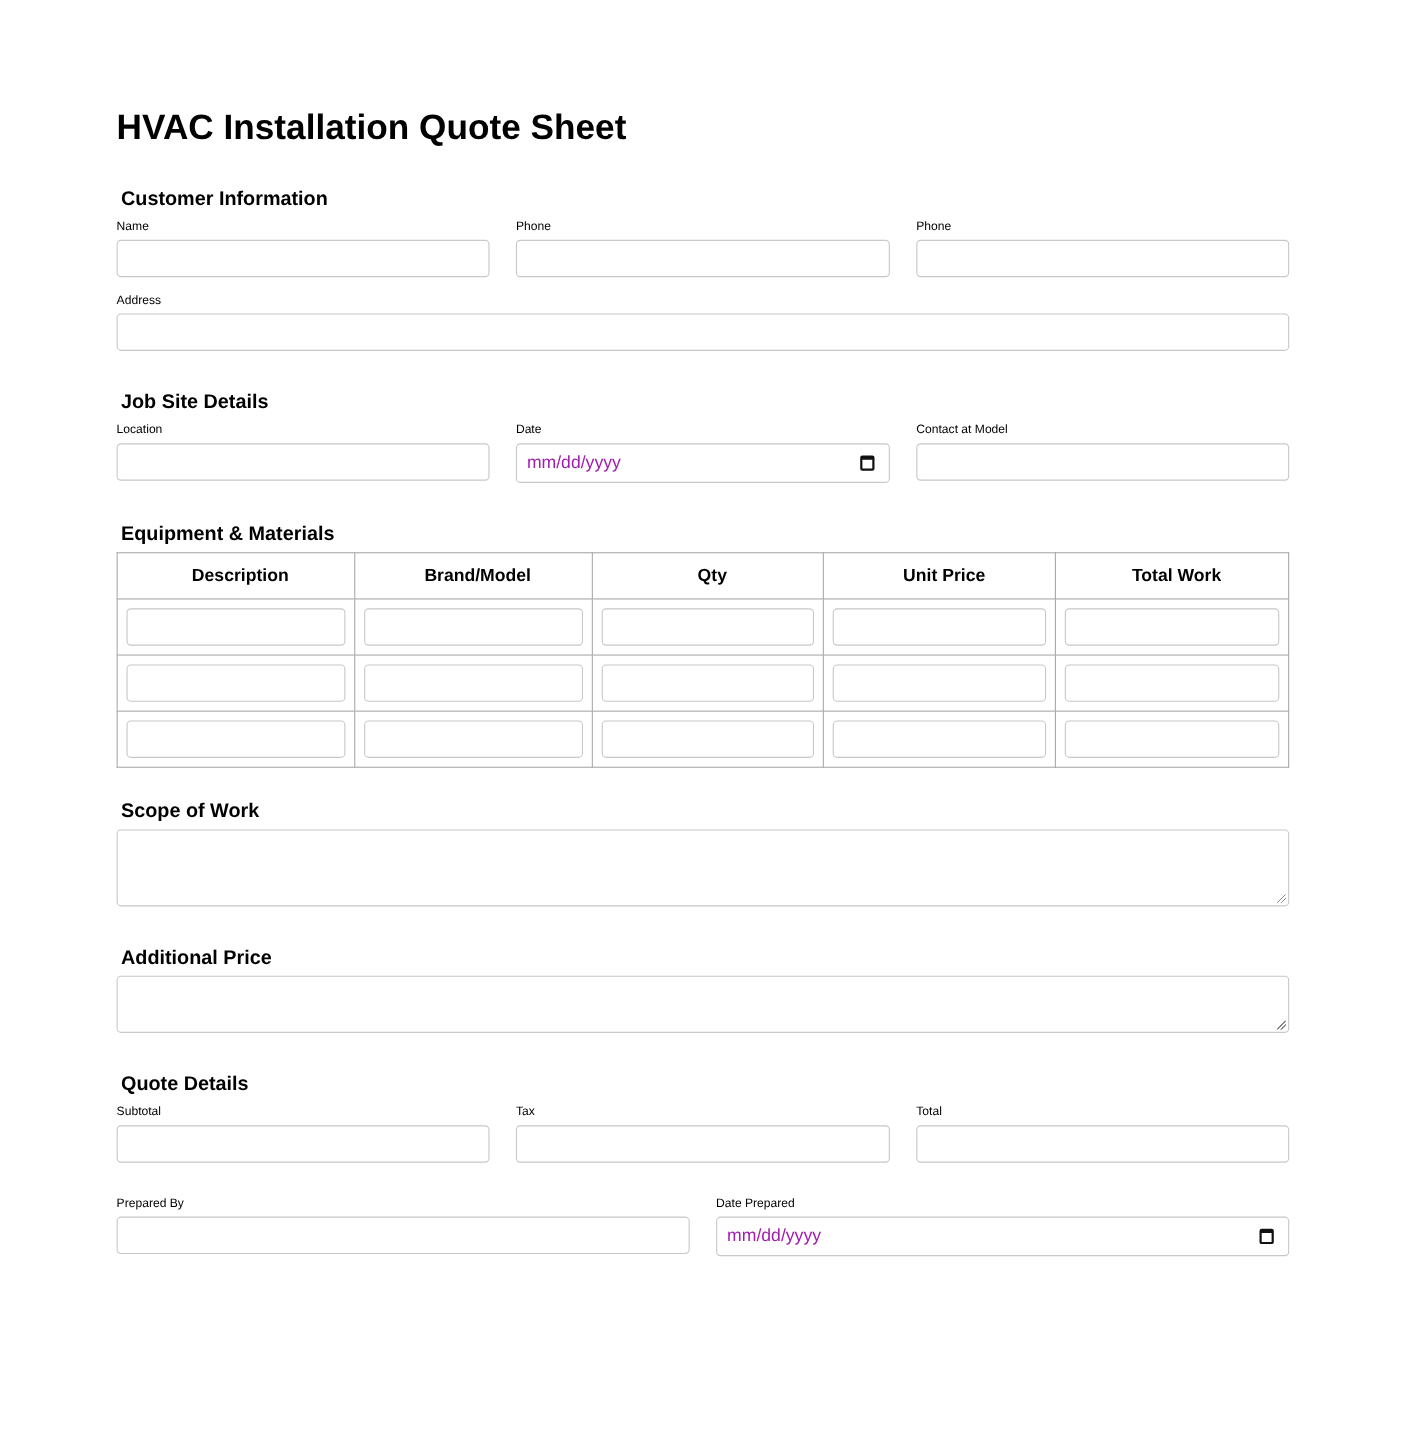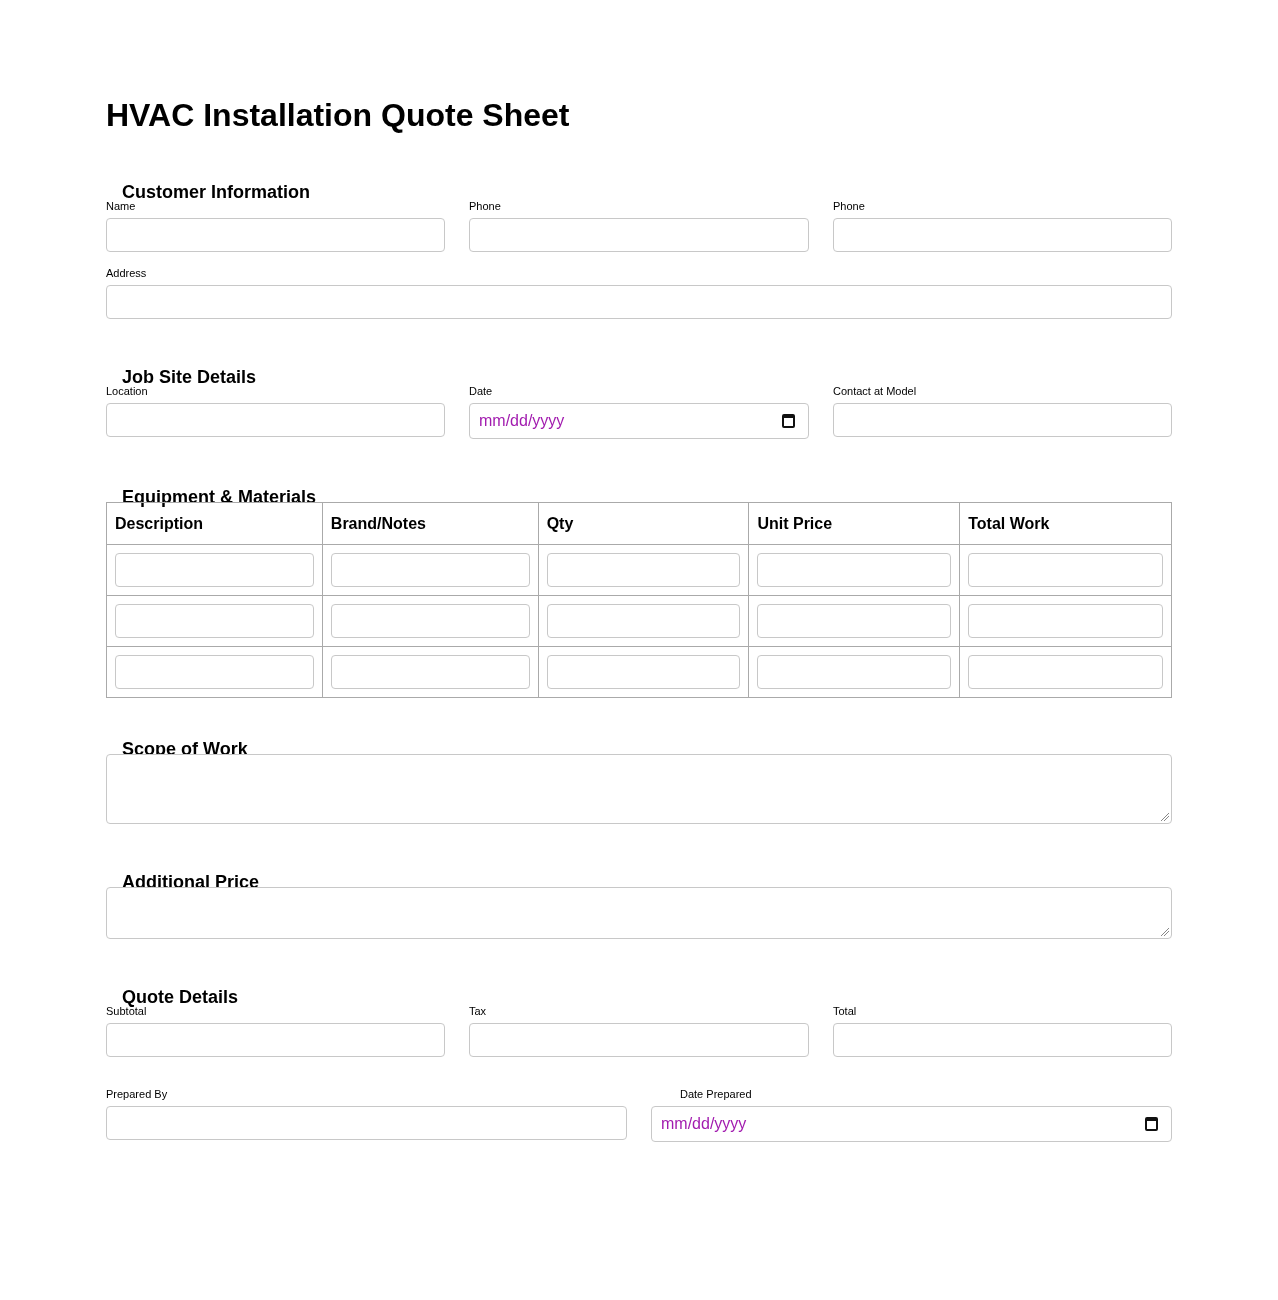--- a/index.html
+++ b/index.html
@@ -1,30 +1,30 @@
 <!DOCTYPE html>
 <html><head>
 <meta charset="utf-8">
 <style>
   * { box-sizing: border-box; }
   html, body { margin: 0; padding: 0; background: #ffffff; }
   body { font-family: "Liberation Sans", sans-serif; color: #000; width: 1278px; height: 1300px; }
   .page { position: absolute; left: 106px; top: 0; width: 1066px; }
   h1 { position: absolute; top: 96px; left: 0; margin: 0; font-size: 32px; font-weight: bold; line-height: 38px; white-space: nowrap; }
-  .section-title { position: absolute; left: 0; margin: 16px; font-size: 18px; font-weight: bold; line-height: 22px; white-space: nowrap; }
+  .section-title { position: absolute; left: 0; margin: 4px; font-size: 18px; font-weight: bold; line-height: 22px; white-space: nowrap; }
   .label { position: absolute; font-size: 11px; line-height: 18px; white-space: nowrap; }
   .input { position: absolute; height: 34px; border: 1px solid #c8c8c8; border-radius: 4px; background: #fff; font-family: "Liberation Sans", sans-serif; font-size: 16px; padding: 0 9px; }
   .date { height: 36px; display: flex; align-items: center; justify-content: space-between; color: #a21caf; }
   .date .cal { width: 13px; height: 14px; border: 2px solid #111; border-top-width: 4px; border-radius: 2px; margin-right: 4px; }
   .textarea { position: absolute; border: 1px solid #c8c8c8; border-radius: 4px; background: #fff; }
   .textarea .grip { position: absolute; right: 2px; bottom: 2px; width: 8px; height: 8px;
     background: linear-gradient(135deg, transparent 0 45%, #888 45% 52%, transparent 52% 68%, #888 68% 75%, transparent 75%); }
   table.equip { position: absolute; top: 502px; left: 0; width: 1066px; border-collapse: collapse; }
   table.equip th, table.equip td { border: 1px solid #aaaaaa; padding: 0; }
-  table.equip th { height: 42px; text-align: left; font-size: 16px; font-weight: bold; padding-left: 8px; }
+  table.equip th { height: 42px; text-align: center; font-size: 16px; font-weight: bold; padding-left: 8px; }
   table.equip td { height: 51px; padding: 8px; }
   table.equip td .cell-input { display: block; width: 100%; height: 34px; border: 1px solid #c8c8c8; border-radius: 4px; background: #fff; }
 </style>
 </head>
 <body>
 
 <div class="page">
   <h1>HVAC Installation Quote Sheet</h1>
 
   <h2 class="section-title" style="top:165px">Customer Information</h2>
@@ -53,21 +53,21 @@
     <colgroup>
         <col style="width:216px">
         <col style="width:216px">
         <col style="width:211px">
         <col style="width:211px">
         <col style="width:212px">
       </colgroup>
     <thead>
       <tr>
         <th>Description</th>
-        <th>Brand/Notes</th>
+        <th>Brand/Model</th>
         <th>Qty</th>
         <th>Unit Price</th>
         <th>Total Work</th>
       </tr>
     </thead>
     <tbody>
       <tr>
         <td>
             <div class="cell-input"></div>
           </td>
@@ -136,18 +136,18 @@
   <h2 class="section-title" style="top:970px">Quote Details</h2>
   <span class="label" style="top:1002px;left:0">Subtotal</span>
   <div class="input" style="top:1023px;left:0;width:339px"></div>
   <span class="label" style="top:1002px;left:363px">Tax</span>
   <div class="input" style="top:1023px;left:363px;width:340px"></div>
   <span class="label" style="top:1002px;left:727px">Total</span>
   <div class="input" style="top:1023px;left:727px;width:339px"></div>
 
   <span class="label" style="top:1085px;left:0">Prepared By</span>
   <div class="input" style="top:1106px;left:0;width:521px"></div>
-  <span class="label" style="top:1085px;left:574px">Date Prepared</span>
+  <span class="label" style="top:1085px;left:545px">Date Prepared</span>
   <div class="input date" style="top:1106px;left:545px;width:521px">
     <span>mm/dd/yyyy</span>
     <span class="cal"></span>
   </div>
 </div>
 
 </body></html>

